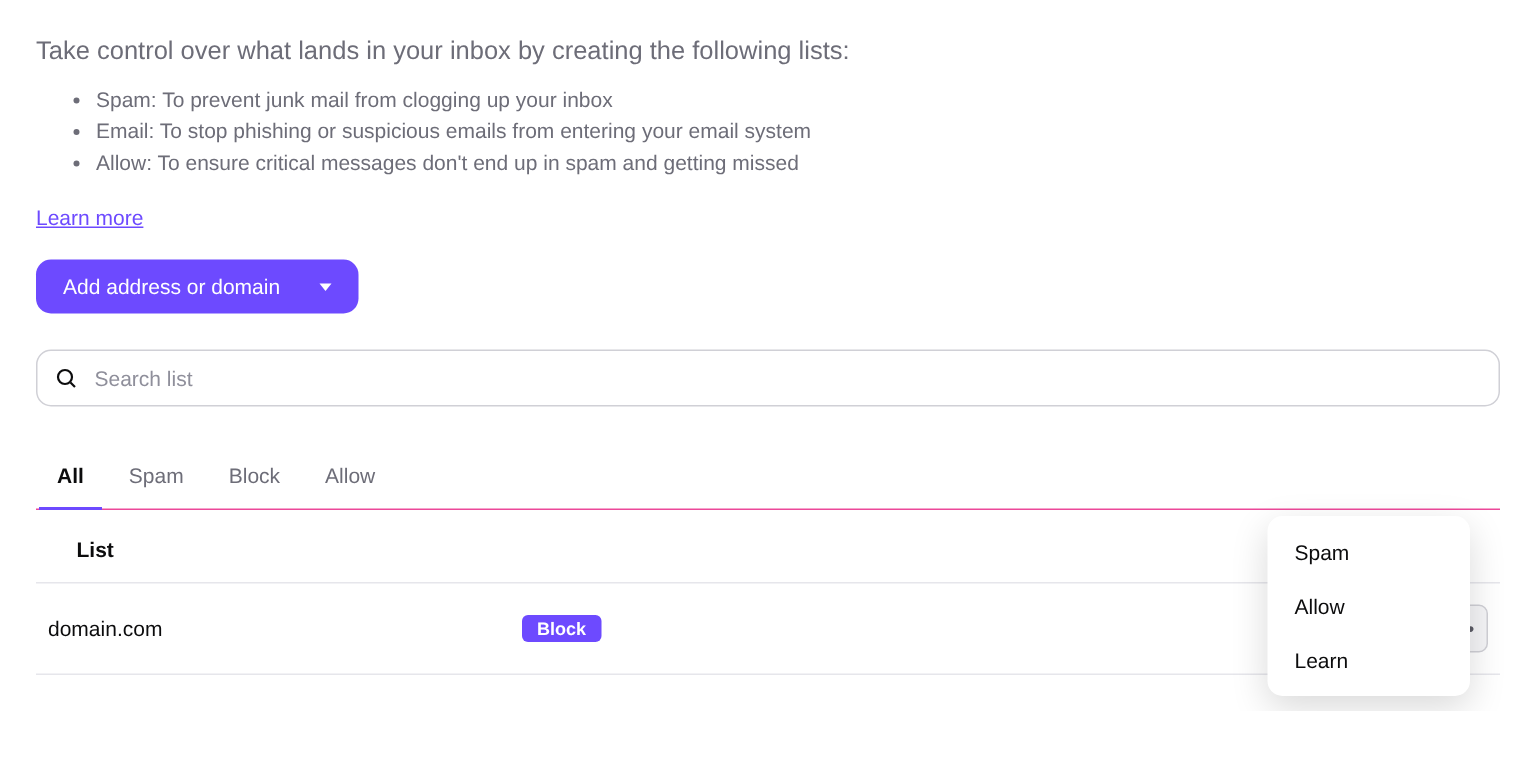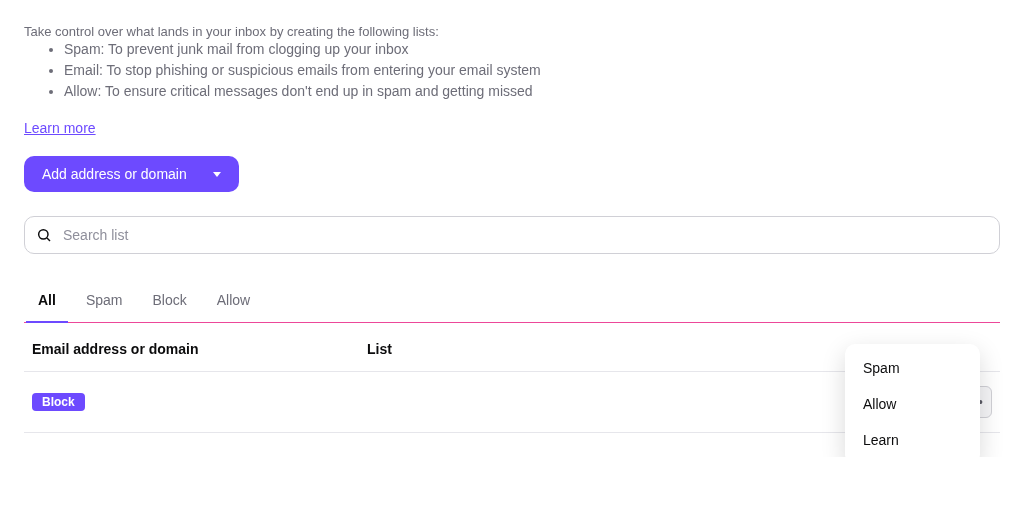--- a/index.html
+++ b/index.html
@@ -15,21 +15,22 @@
       font-size: 14px;
     }
     .page-title {
       font-size: 28px;
       font-weight: 700;
       margin-bottom: 8px;
       color: #0c0c0d;
     }
     .page-subtitle {
       color: #6d6d78;
-      font-size: 13px;
+      font-size: 17px;
+      margin-bottom: 12px;
     }
     .desc-list {
       list-style: disc;
       padding-left: 40px;
       margin-bottom: 18px;
     }
     .desc-list li {
       color: #6d6d78;
       font-size: 14px;
       line-height: 1.5;
@@ -226,25 +227,25 @@
   </div>
 
   <div class="tabs">
     <div class="tab active">All</div>
     <div class="tab">Spam</div>
     <div class="tab">Block</div>
     <div class="tab">Allow</div>
   </div>
 
   <div class="table-header">
-    <div class="col-addr">Email address or domain</div>
     <div class="col-list">List</div>
   </div>
 
   <div class="table-row">
+    <div class="cell-addr">domain.com</div>
     <div>
       <span class="badge-block">Block</span>
     </div>
     <div class="row-actions-btn">
       <span class="dots">•••</span>
     </div>
   </div>
 
   <div class="context-menu">
     <div class="context-menu-item">Spam</div>

